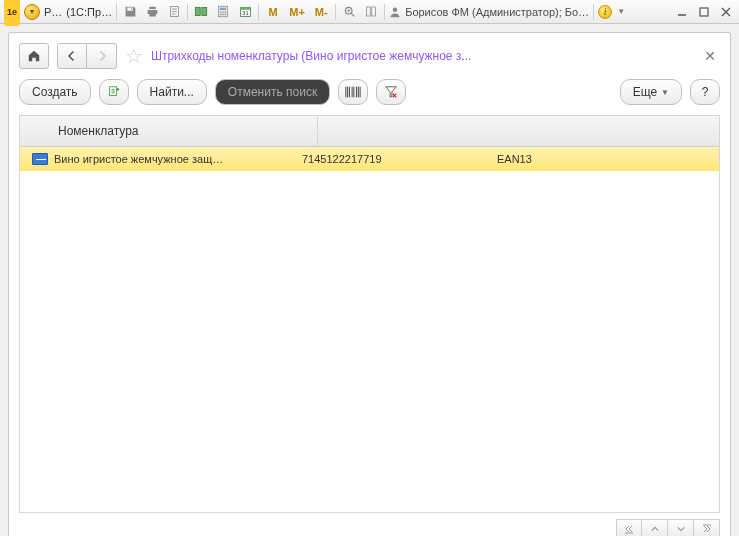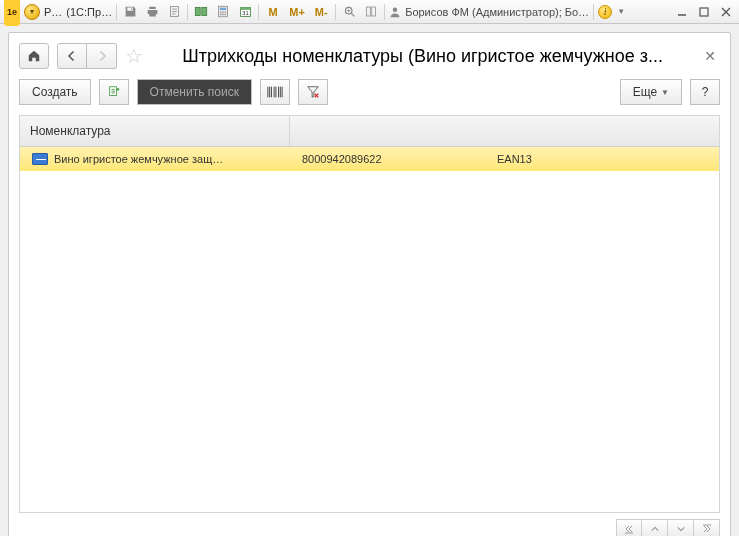--- a/index.html
+++ b/index.html
@@ -50,38 +50,38 @@
     padding: 10px 12px 6px 10px;
   }
   .sq-btn {
     width: 30px; height: 26px; border: 1px solid #bfbfbf; background: linear-gradient(#fefefe,#ececec);
     border-radius: 3px; display: inline-flex; align-items: center; justify-content: center; cursor: pointer;
   }
   .nav-group { display: inline-flex; }
   .nav-group .sq-btn:first-child { border-top-right-radius: 0; border-bottom-right-radius: 0; }
   .nav-group .sq-btn:last-child { border-top-left-radius: 0; border-bottom-left-radius: 0; border-left: none; }
   .star { color: #cfcfcf; font-size: 20px; cursor: pointer; }
-  .page-title { font-size: 18px; color: #000000; white-space: nowrap; overflow: hidden; text-overflow: ellipsis; flex: 1; text-align: center;}
+  .page-title { font-size: 12px; color: #8b5cf6; white-space: nowrap; overflow: hidden; text-overflow: ellipsis; flex: 1;}
   .close-x { color: #777; font-size: 14px; cursor: pointer; padding: 0 2px;}
 
   
   .toolbar { display: flex; align-items: center; gap: 8px; padding: 4px 10px 10px 10px;}
   .btn {
     height: 26px; border: 1px solid #bfbfbf; background: linear-gradient(#fefefe,#ececec);
-    border-radius: 0; display: inline-flex; align-items: center; justify-content: center;
+    border-radius: 10px; display: inline-flex; align-items: center; justify-content: center;
     font-size: 12px; color: #333; padding: 0 12px; cursor: pointer; gap: 4px;
   }
   .btn.icon { padding: 0; width: 30px; }
   .btn.disabled { color: #aaa; background: #404040; cursor: default; }
   .toolbar .grow { flex: 1; }
   .chev { font-size: 8px; color: #666; }
 
   
   .table-wrap { flex: 1; margin: 0 10px 6px 10px; border: 1px solid #d6d6d6; display: flex; flex-direction: column;}
-  .thead { display: flex; background: linear-gradient(#f6f6f6,#e8e8e8); border-bottom: 1px solid #d0d0d0; }
+  .thead { display: flex; background: linear-gradient(#f6f6f6,#e8e8e8); border-bottom: 1px solid #d0d0d0; padding-left: 28px; }
   .th { font-size: 12px; color: #333; padding: 8px 10px; border-right: 1px solid #d6d6d6; }
   .th1 { width: 270px; } .th2 { width: 195px; } .th3 { flex: 1; border-right: none;}
   .tbody { flex: 1; background: #fff; overflow: auto;}
   .tr { display: flex; height: 24px; align-items: center;}
   .tr.selected { background: linear-gradient(#fff2b0,#ffe777); }
   .td { font-size: 11px; color: #333; padding: 0 12px; white-space: nowrap; overflow: hidden; text-overflow: ellipsis;}
   .td1 { width: 270px; display: flex; align-items: center; gap: 6px;}
   .td2 { width: 195px; } .td3 { flex: 1; }
   .row-icon {
     width: 16px; height: 12px; background: #3a7bd5; border: 1px solid #2a5aa0; border-radius: 1px;
@@ -232,20 +232,21 @@
 
   <div class="toolbar">
     <div class="btn">Создать</div>
     <div class="btn icon">
       <svg width="14" height="14" viewBox="0 0 16 16">
           <rect x="3" y="2" width="8" height="10" fill="#fff" stroke="#4b9b4b"></rect>
           <path d="M11 5h3m-1.5-1.5v3" stroke="#4b9b4b" stroke-width="1.5"></path>
           <path d="M5 5h4M5 7h4M5 9h4" stroke="#4b9b4b"></path>
         </svg>
     </div>
+    <div class="btn">Найти...</div>
     <div class="btn disabled">Отменить поиск</div>
     <div class="btn icon">
       <svg width="16" height="14" viewBox="0 0 18 14">
           <path stroke="#333" stroke-width="1" d="M1 1v12M3 1v12M5 1v12M8 1v12M10 1v12M13 1v12M15 1v12M17 1v12"></path>
         </svg>
     </div>
     <div class="btn icon">
       <svg width="14" height="14" viewBox="0 0 16 16">
           <path d="M2 2h12l-5 6v5l-2 1V8z" fill="none" stroke="#555"></path>
           <path d="M10 10l4 4m0-4l-4 4" stroke="#d33" stroke-width="1.5"></path>
@@ -262,21 +263,21 @@
   <div class="table-wrap">
     <div class="thead">
       <div class="th th1">Номенклатура</div>
     </div>
     <div class="tbody">
       <div class="tr selected">
         <div class="td td1">
           <span class="row-icon"></span>
           <span>Вино игристое жемчужное защ…</span>
         </div>
-        <div class="td td2">8000942089622</div>
+        <div class="td td2">7145122217719</div>
         <div class="td td3">EAN13</div>
       </div>
     </div>
   </div>
 
   <div class="footer">
     <div class="foot-btn">
       <svg width="10" height="10" viewBox="0 0 10 10">
           <path d="M1 9h8M5 8L2 5l3-3M8 8L5 5l3-3" stroke="#999" fill="none"></path>
         </svg>

